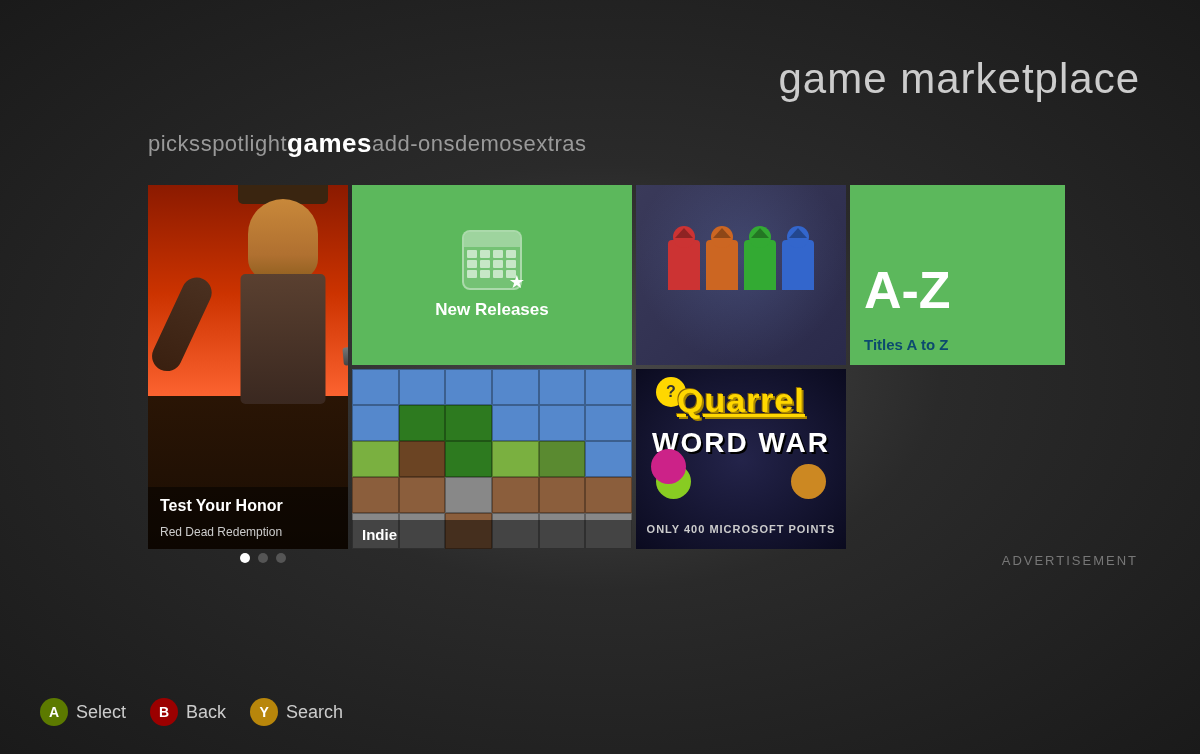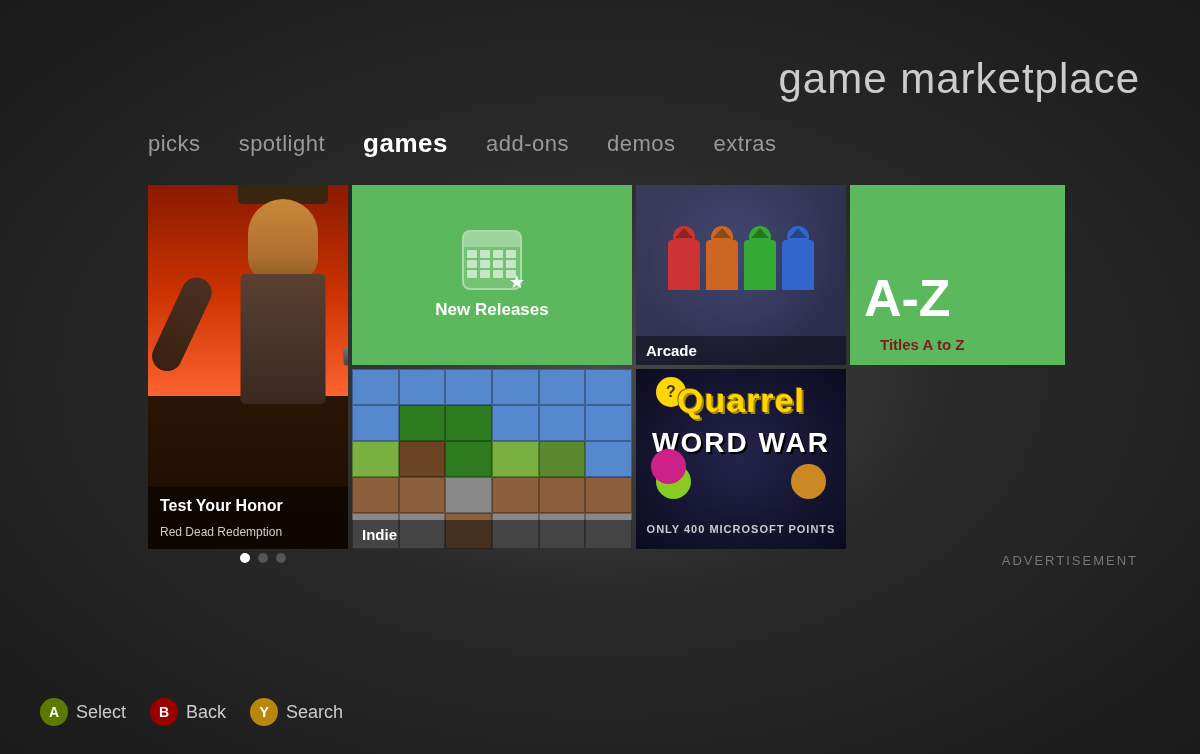--- a/index.html
+++ b/index.html
@@ -24,21 +24,20 @@
       color: #ccc;
       letter-spacing: 1px;
     }
 
     
     .nav {
       position: absolute;
       top: 128px;
       left: 148px;
       display: flex;
-      gap: 38px;
       align-items: center;
     }
 
     .nav-item {
       font-size: 22px;
       font-weight: 300;
       color: #999;
       cursor: pointer;
       letter-spacing: 0.5px;
     }
@@ -89,28 +88,27 @@
       flex-direction: column;
       justify-content: flex-end;
       padding: 12px 14px;
     }
 
     .tile-az .az-text {
       font-size: 52px;
       font-weight: 700;
       color: #fff;
       line-height: 1;
-      margin-bottom: 12px;
+      margin-bottom: 20px;
     }
 
     .tile-az .az-sub {
       font-size: 15px;
       font-weight: 600;
-      color: #7f1d1d;
-      margin-left: 16px;
+      color: #0c4a6e;
     }
 
     
     .tile-rdr {
       grid-row: 1 / 3;
       background: linear-gradient(135deg, #8b0000 0%, #cc2200 30%, #990000 60%, #660000 100%);
       position: relative;
       overflow: hidden;
     }
 
@@ -264,20 +262,21 @@
       position: absolute;
       top: 12px;
       left: 0;
       right: 0;
       text-align: center;
       font-size: 34px;
       font-weight: 900;
       color: #FFD700;
       text-shadow: 2px 2px 0 #aa8800, -1px -1px 0 #886600;
       letter-spacing: 1px;
+      text-decoration: underline;
     }
 
     .tile-quarrel .quarrel-q {
       position: absolute;
       top: 8px;
       left: 20px;
       width: 30px;
       height: 30px;
       background: #FFD700;
       border-radius: 50%;
@@ -688,21 +687,20 @@
   </div>
 
   <div class="tile tile-arcade">
     <div class="arcade-bg"></div>
     <div class="castle-knights">
       <div class="knight red"></div>
       <div class="knight orange"></div>
       <div class="knight green"></div>
       <div class="knight blue"></div>
     </div>
-    <div class="arcade-label">Arcade</div>
   </div>
 
 
   <div class="tile tile-az">
     <div class="az-text">A-Z</div>
     <div class="az-sub">Titles A to Z</div>
   </div>
 
   <div class="tile tile-indie">
     <div class="indie-scene">

